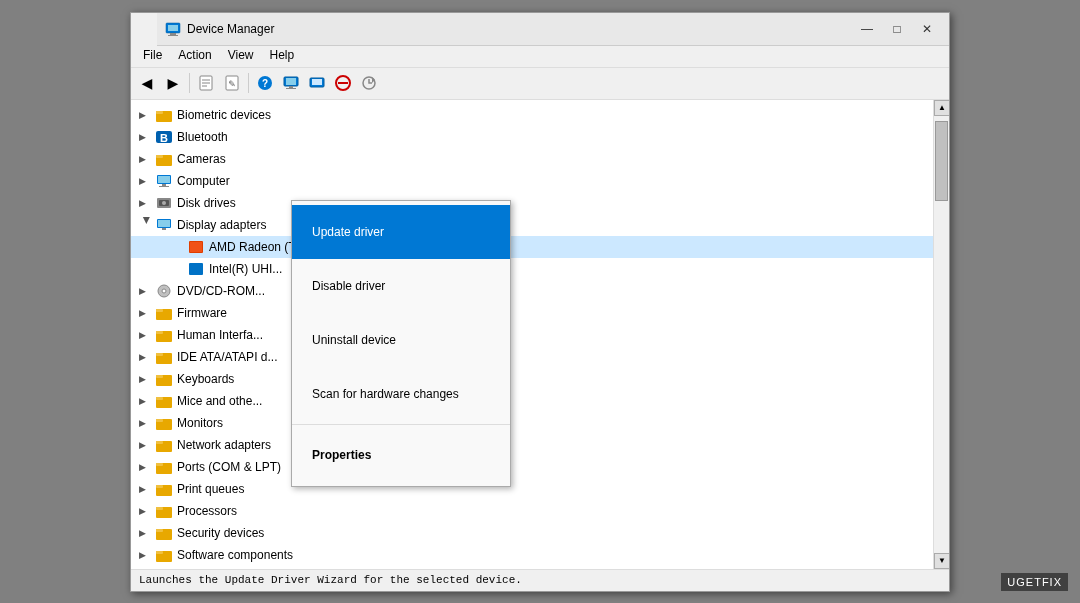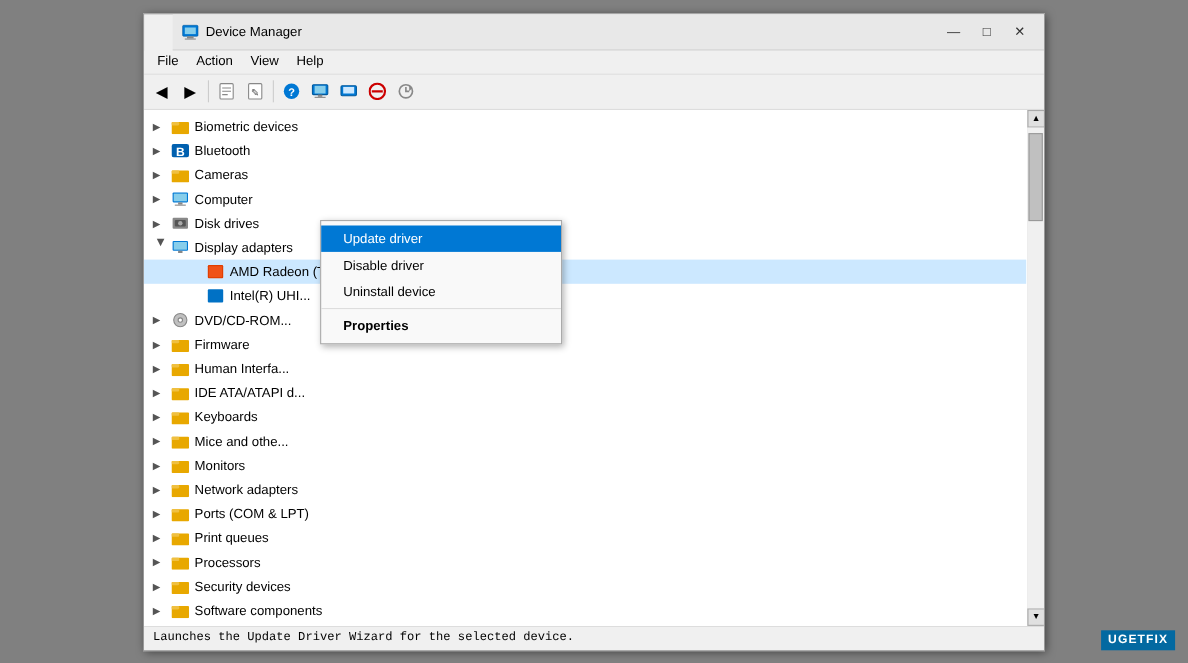--- a/index.html
+++ b/index.html
@@ -198,41 +198,41 @@
       top: 100px;
       left: 160px;
       background: #f9f9f9;
       border: 1px solid #aaa;
       box-shadow: 2px 2px 6px rgba(0,0,0,0.3);
       z-index: 100;
       min-width: 220px;
       padding: 4px 0;
     }
     .ctx-item {
-      padding: 5px 20px;
+      padding: 20px 20px;
       cursor: pointer;
       font-size: 12px;
       color: #000;
     }
     .ctx-item.highlighted { background: #0078d4; color: white; }
     .ctx-item.bold { font-weight: bold; }
     .ctx-sep {
       height: 1px;
       background: #ddd;
       margin: 3px 0;
     }
     
     .watermark {
       position: absolute;
       bottom: 8px;
       right: 8px;
-      background: #0369a1;
+      background: #404040;
       color: white;
       font-size: 11px;
-      font-weight: bold;
+      font-weight: normal;
       padding: 3px 6px;
       letter-spacing: 1px;
       margin-top: 48px;
     }
     
     .icon-folder { color: #e8a800; }
   </style>
 </head>
 <body>
 
@@ -577,20 +577,23 @@
     <div class="context-menu">
       <div class="ctx-item highlighted">
         <span>Update driver</span>
       </div>
       <div class="ctx-item">
         <span>Disable driver</span>
       </div>
       <div class="ctx-item">
         <span>Uninstall device</span>
       </div>
+      <div class="ctx-item">
+        <span>Scan for hardware changes</span>
+      </div>
       <div class="ctx-sep"></div>
       <div class="ctx-item bold">
         <span>Properties</span>
       </div>
     </div>
   </div>
 
   <div class="status-bar">
     <span>Launches the Update Driver Wizard for the selected device.</span>
   </div>

